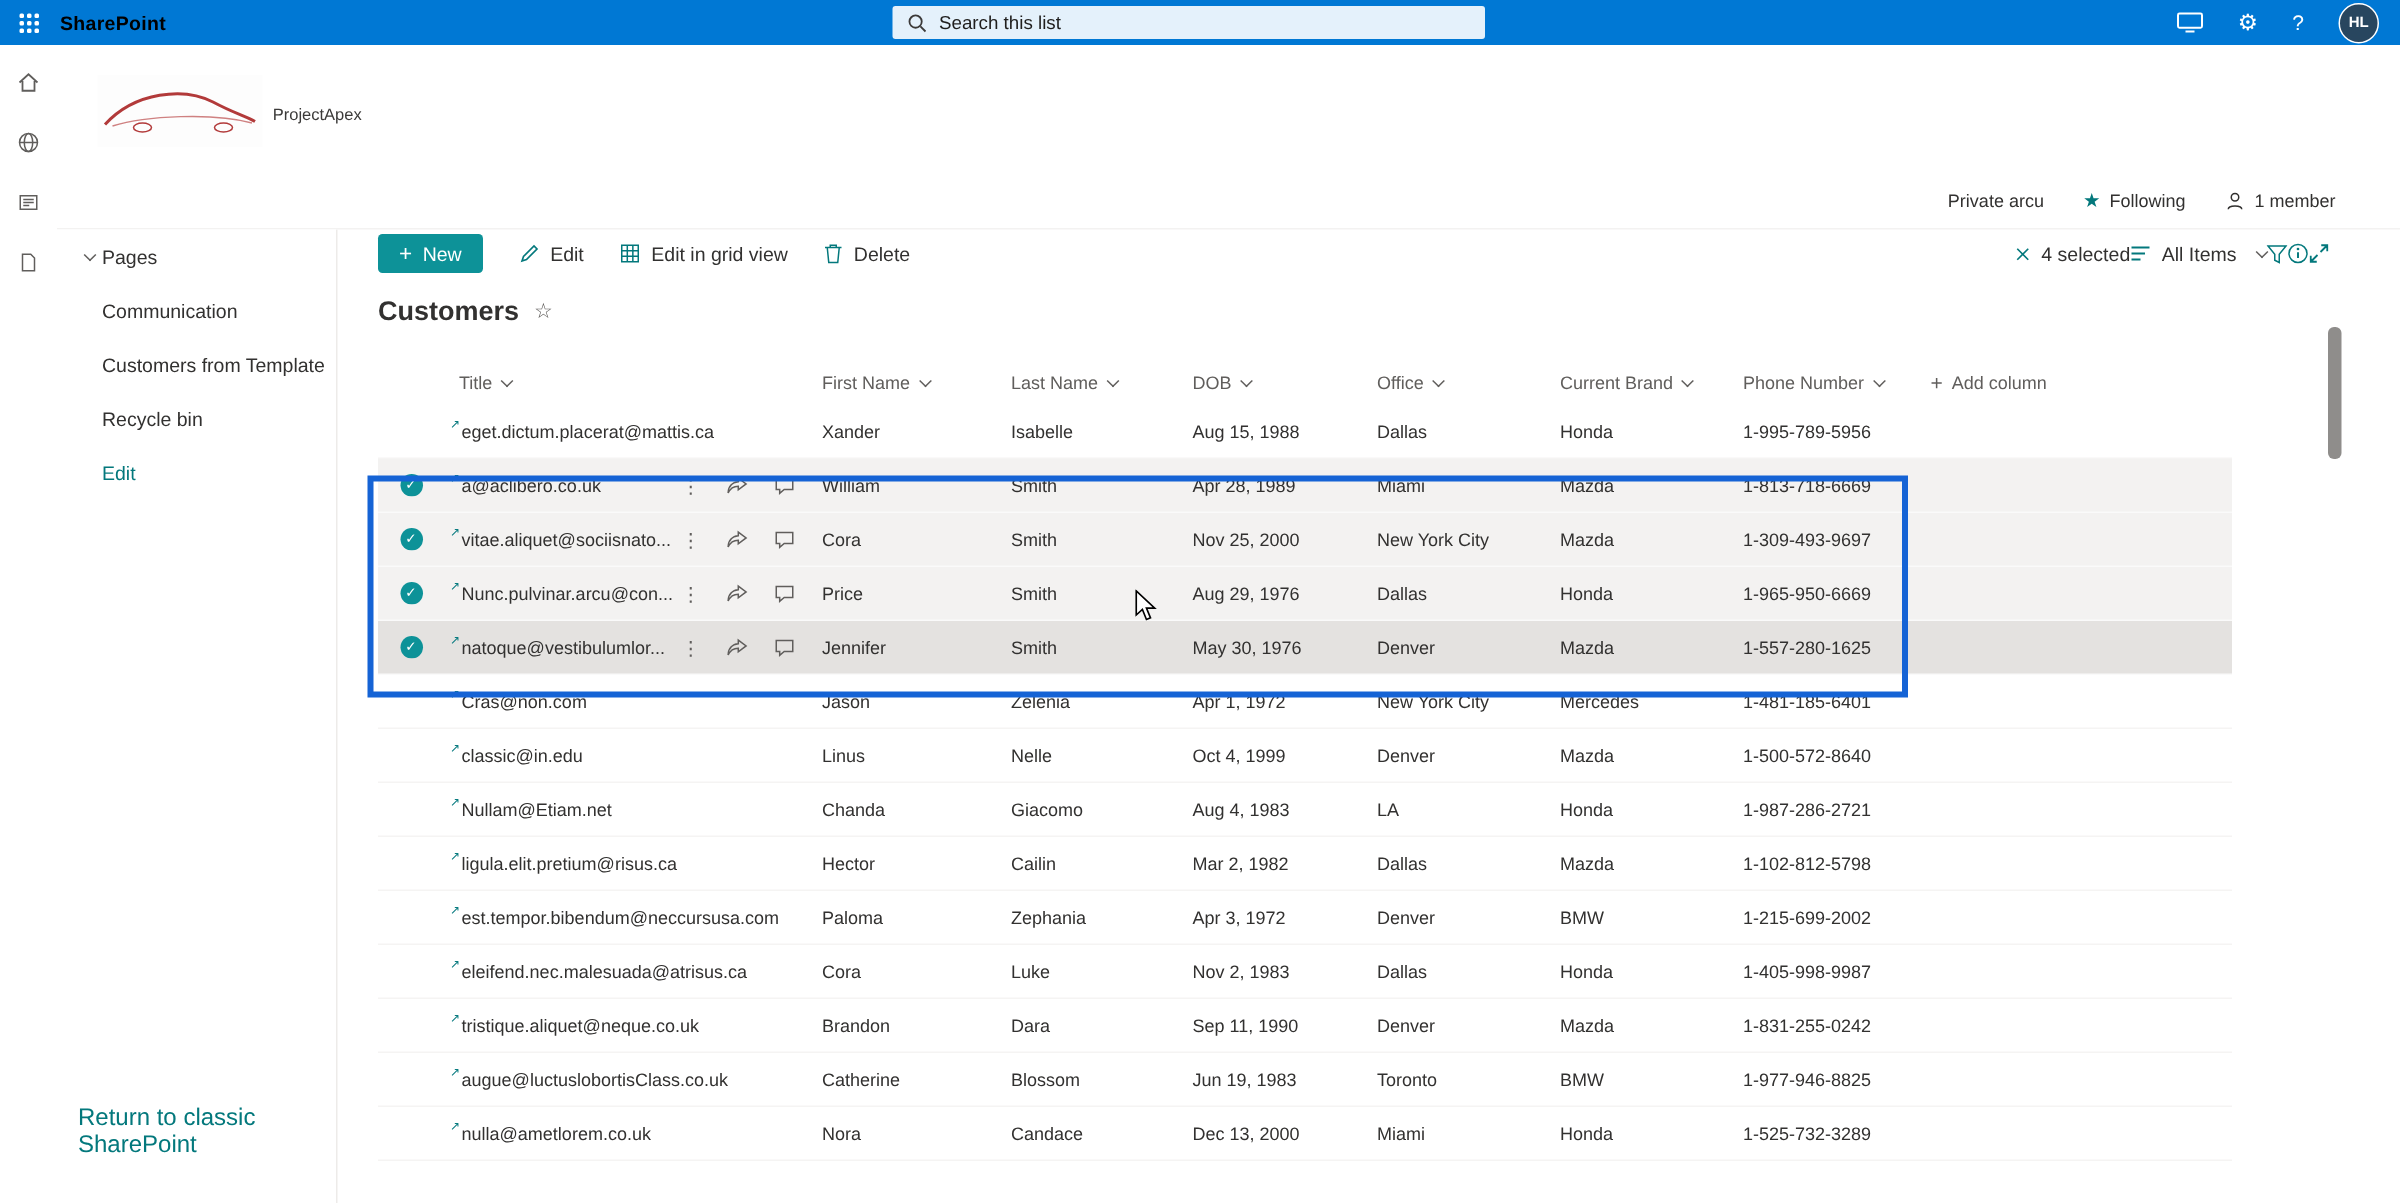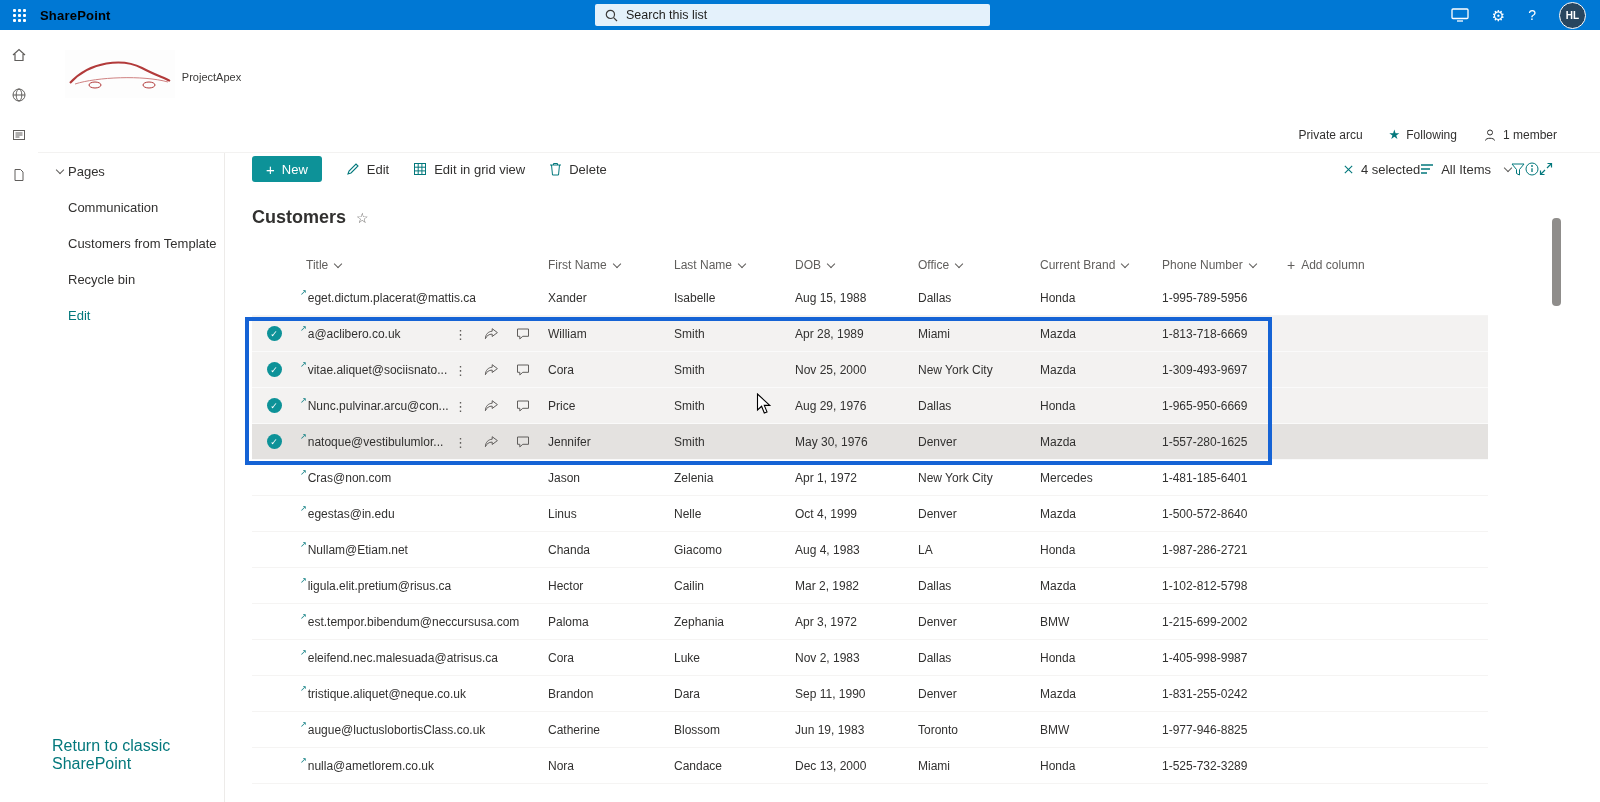--- a/index.html
+++ b/index.html
@@ -48,21 +48,21 @@
   
   .main{flex:1;position:relative;padding-left:27px;box-sizing:border-box;}
   .commandbar{height:32px;display:flex;align-items:center;gap:24px;}
   .btn-new{height:26px;background:#0d9298;color:#fff;border:none;border-radius:3px;font-size:13px;
     display:flex;align-items:center;gap:7px;padding:0 14px;cursor:pointer;font-family:inherit;}
   .btn-new .plus{font-size:15px;line-height:1;}
   .cmd{display:flex;align-items:center;gap:7px;font-size:13px;color:#323130;cursor:pointer;}
   .cmd-right{margin-left:auto;display:flex;align-items:center;padding-right:47px;}
   .iconbtn{display:flex;cursor:pointer;}
 
-  .listtitle-row{margin-top:22px;display:flex;align-items:center;gap:10px;}
+  .listtitle-row{margin-top:12px;display:flex;align-items:center;gap:10px;}
   .listtitle-row h2{font-size:18px;font-weight:700;margin:0;color:#323130;}
   .fav-star{color:#605e5c;font-size:14px;cursor:pointer;}
 
   
   .table{margin-top:22px;width:1236px;font-size:12px;}
   .grid-cols{display:grid;grid-template-columns:44px 250px 126px 121px 123px 122px 122px 125px 203px;}
   .thead{height:30px;align-items:center;color:#605e5c;}
   .th{display:flex;align-items:center;padding-left:2px;cursor:pointer;white-space:nowrap;}
   .th.c-title-h{padding-left:10px;}
   .chev{display:inline-block;width:5px;height:5px;border-right:1px solid #605e5c;border-bottom:1px solid #605e5c;
@@ -469,21 +469,21 @@
                 <div class="td">Apr 1, 1972</div>
                 <div class="td">New York City</div>
                 <div class="td">Mercedes</div>
                 <div class="td">1-481-185-6401</div>
                 <div class="td"></div>
               </div>
               <div class="trow grid-cols">
                 <div class="td c-check"></div>
                 <div class="td c-title">
                   <span class="linkarrow">↗</span>
-                  <span class="title-link">egestas@in.edu</span>
+                  <span class="title-link">classic@in.edu</span>
                 </div>
                 <div class="td">Linus</div>
                 <div class="td">Nelle</div>
                 <div class="td">Oct 4, 1999</div>
                 <div class="td">Denver</div>
                 <div class="td">Mazda</div>
                 <div class="td">1-500-572-8640</div>
                 <div class="td"></div>
               </div>
               <div class="trow grid-cols">

